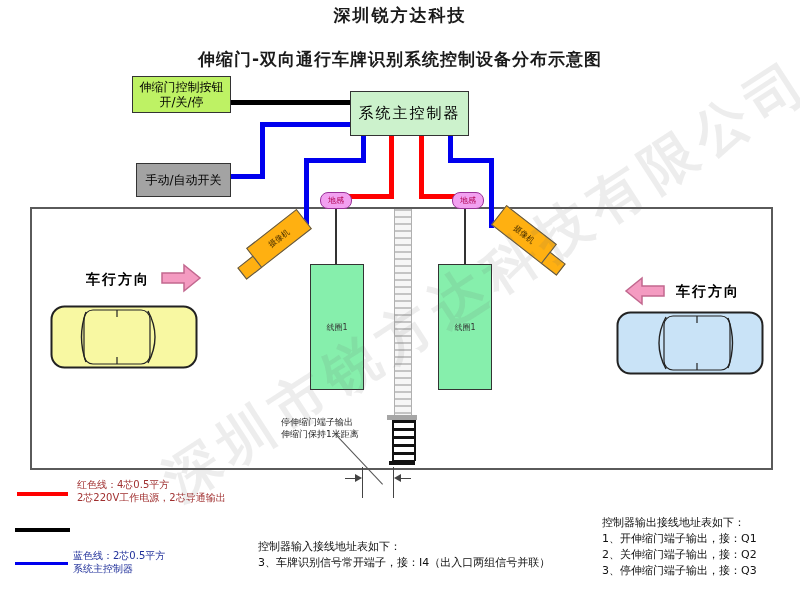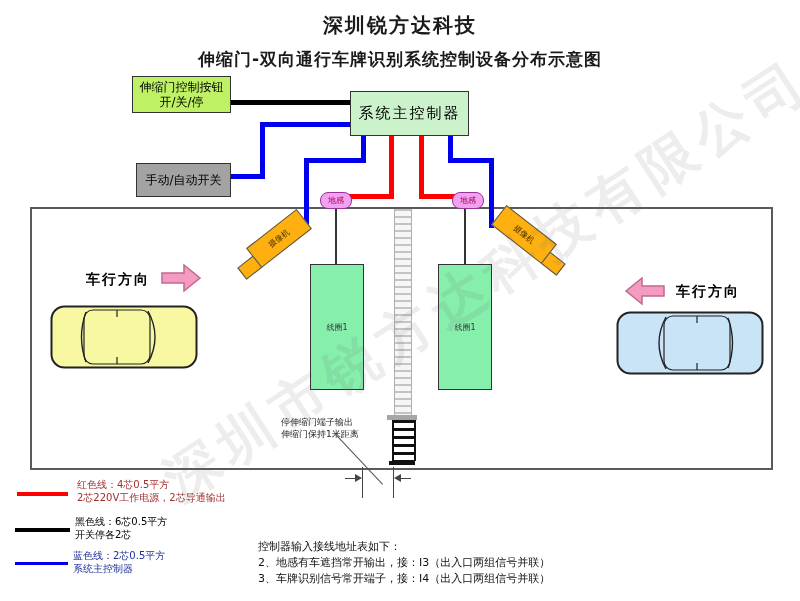--- a/index.html
+++ b/index.html
@@ -1,20 +1,20 @@
 <!DOCTYPE html>
 <html><head>
 <meta charset="utf-8">
 <style>
   html,body{margin:0;padding:0;background:#fff;}
   #stage{position:relative;width:800px;height:601px;background:#fff;overflow:hidden;
          font-family:"DejaVu Sans","Liberation Sans",sans-serif;color:#000;}
   .abs{position:absolute;}
   .title{width:100%;text-align:center;font-weight:bold;color:#1a1a1a;}
-  #title1{top:12px;font-size:20px;letter-spacing:2px;}
+  #title1{top:4px;font-size:17px;letter-spacing:2px;}
   #title2{top:48px;font-size:17px;letter-spacing:1px;}
   .node{position:absolute;border:1.5px solid #333;display:flex;flex-direction:column;
         align-items:center;justify-content:center;text-align:center;font-size:12px;line-height:15px;z-index:6;}
   #gate-button{left:132px;top:76px;width:97px;height:35px;background:#bef264;align-items:center;}
   #main-controller{left:350px;top:91px;width:117px;height:43px;background:#ccf2cc;font-size:15px;letter-spacing:2px;}
   #manual-auto{left:136px;top:163px;width:93px;height:32px;background:#a3a3a3;text-align:right;}
   .wire{position:absolute;z-index:4;}
   .wire.red{background:#ff0000;}
   .wire.blue{background:#0000ee;}
   .wire.black{background:#000;}
@@ -187,32 +187,33 @@
   <div class="tri right" style="left:355px;"></div>
   <div class="dim-line" style="left:397px;width:14px;"></div>
   <div class="tri left" style="left:394px;"></div>
 
   <div class="legend-sample wire red" style="left:17px;top:492px;width:51px;height:3.5px;"></div>
   <div class="legend-text" id="legend-red-text" style="left:77px;top:478px;">
     <div>红色线：4芯0.5平方</div>
     <div>2芯220V工作电源，2芯导通输出</div>
   </div>
   <div class="legend-sample wire black" style="left:15px;top:528px;width:55px;height:3.5px;"></div>
-  <div class="legend-text" id="legend-black-text" style="left:75px;top:515px;">
-    <div>黑色线：6芯0.5平方</div>
-    <div>开关停各2芯</div>
-  </div>
   <div class="legend-sample wire blue" style="left:15px;top:562px;width:53px;height:3px;"></div>
   <div class="legend-text" id="legend-blue-text" style="left:73px;top:549px;">
     <div>蓝色线：2芯0.5平方</div>
     <div>系统主控制器</div>
   </div>
 
   <div class="wiring-table" style="left:258px;top:539px;">
     <div>控制器输入接线地址表如下：</div>
-    <div>2、地感有车遮挡常开输出，接：I3（出入口两组信号并联）</div>
     <div>3、车牌识别信号常开端子，接：I4（出入口两组信号并联）</div>
   </div>
 
+  <div class="wiring-table" style="left:602px;top:515px;">
+    <div>控制器输出接线地址表如下：</div>
+    <div>1、开伸缩门端子输出，接：Q1</div>
+    <div>2、关伸缩门端子输出，接：Q2</div>
+    <div>3、停伸缩门端子输出，接：Q3</div>
+  </div>
 
   <div class="abs" id="watermark">深圳市锐方达科技有限公司</div>
 
 </div>
 
 </body></html>

